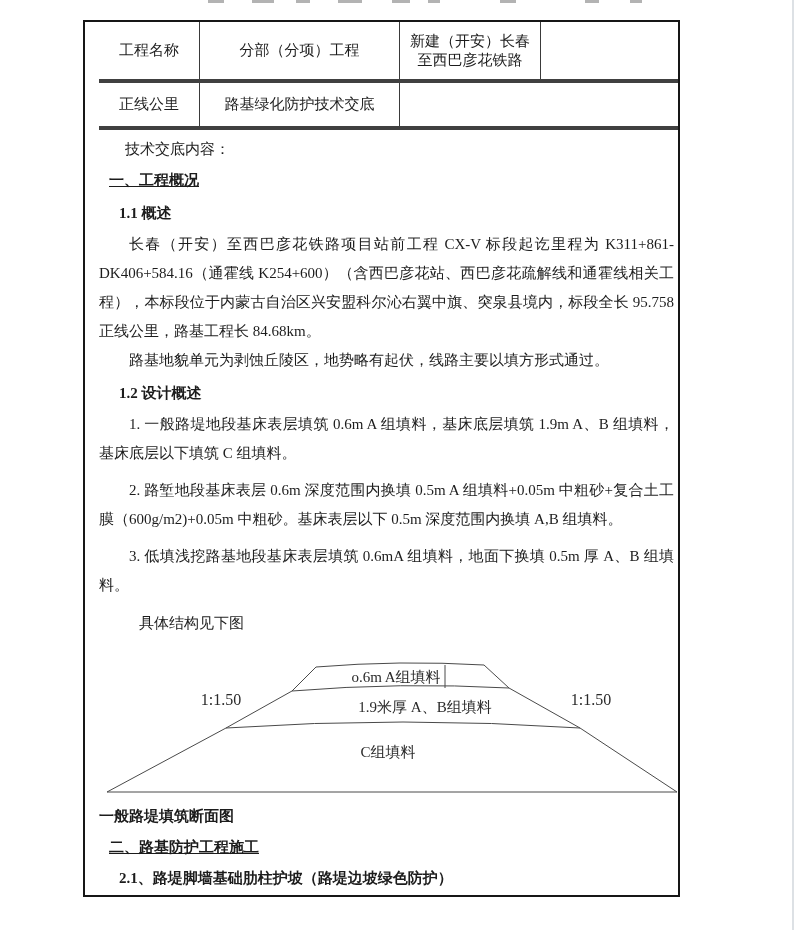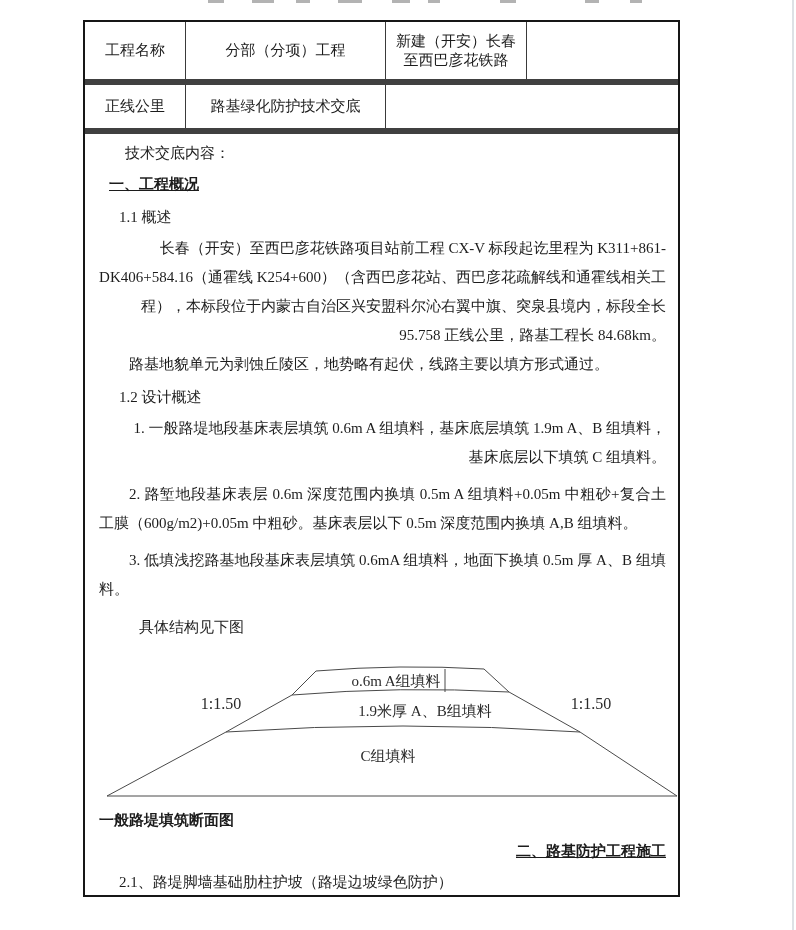--- a/index.html
+++ b/index.html
@@ -12,41 +12,41 @@
   .remnant{position:absolute;top:0;height:3px;background:#8a8a8a;opacity:.65;}
 
   
   .screen-edge{position:absolute;top:0;right:2px;width:2px;height:930px;background:#dde1e5;}
 
   
   .doc-table{
     position:absolute;left:83px;top:20px;width:593px;height:873px;
     border:2px solid #161616;background:#fff;
   }
-  .hdr-row{display:grid;grid-template-columns:101px 200px 141px 1fr;border-bottom:6px solid #404040;}
+  .hdr-row{display:grid;grid-template-columns:101px 200px 141px 1fr;border-bottom:4px solid #404040;margin-left:14px;}
   .hdr-row1{height:57px;}
   .hdr-row2{height:43px;}
   .hdr-cell{
     border-right:1px solid #3a3a3a;display:flex;align-items:center;justify-content:center;
     text-align:center;font-size:15px;line-height:19px;padding:2px 6px;box-sizing:border-box;
   }
   .hdr-cell:last-child{border-right:none;}
 
   
   .content{
     position:relative;box-sizing:border-box;height:771px;overflow:hidden;
-    padding:5px 12px 0 14px;font-size:15px;line-height:29px;
+    padding:5px 4px 0 14px;font-size:15px;line-height:29px;
   }
   .line{white-space:nowrap;}
   .lbl{text-indent:26px;}
   .h1{font-weight:bold;margin:2px 0 0 10px;text-decoration:underline;}
-  .h2{font-weight:normal;margin:4px 0 0 20px;}
+  .h2{font-weight:bold;margin:4px 0 0 20px;}
   .para{text-align:justify;text-indent:2em;margin:0;}
   .m8{margin-top:8px;}
-  .m2{margin-top:2px;text-align:right;}
+  .m2{margin-top:2px;}
   .note{text-indent:40px;margin-top:9px;}
 
   
   .diagram{display:block;margin:10px 0 0 -6px;}
   .diagram text{font-size:15px;fill:#2a2a2a;font-family:"Liberation Serif","DejaVu Serif",serif;}
   .diagram .ratio{font-size:16px;}
   .diagram path, .diagram line{stroke:#4a4a4a;stroke-width:1;fill:none;}
   .caption{font-weight:bold;margin-top:4px;}
 </style>
 </head>

